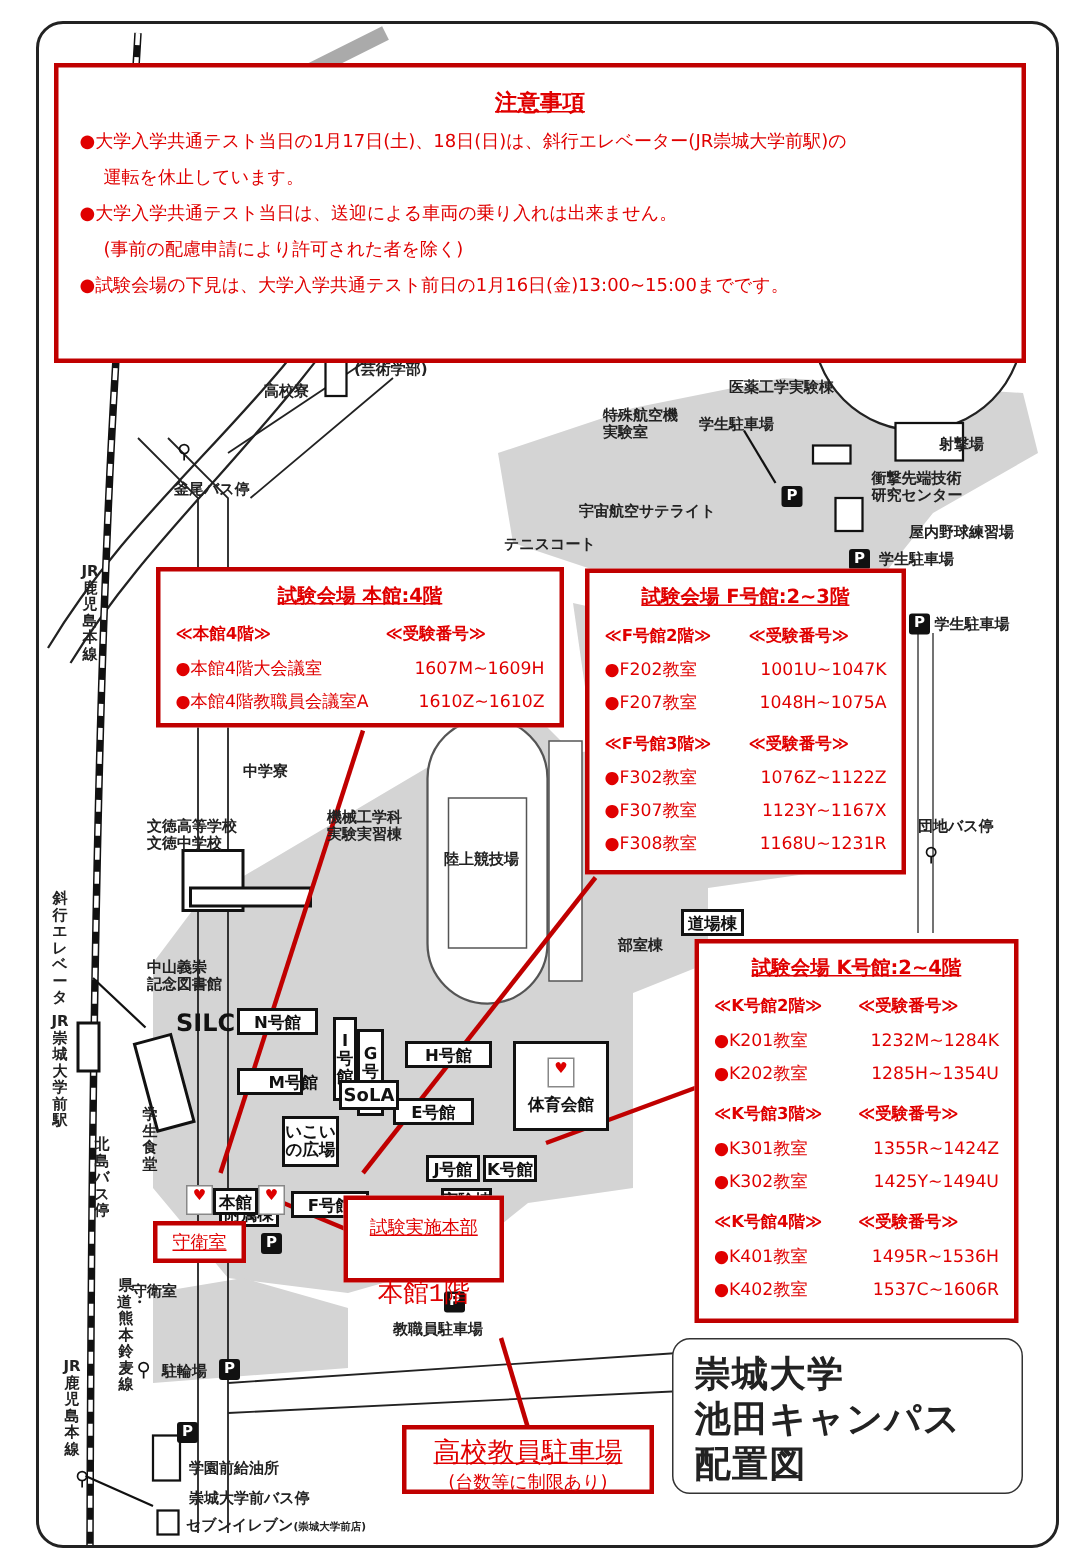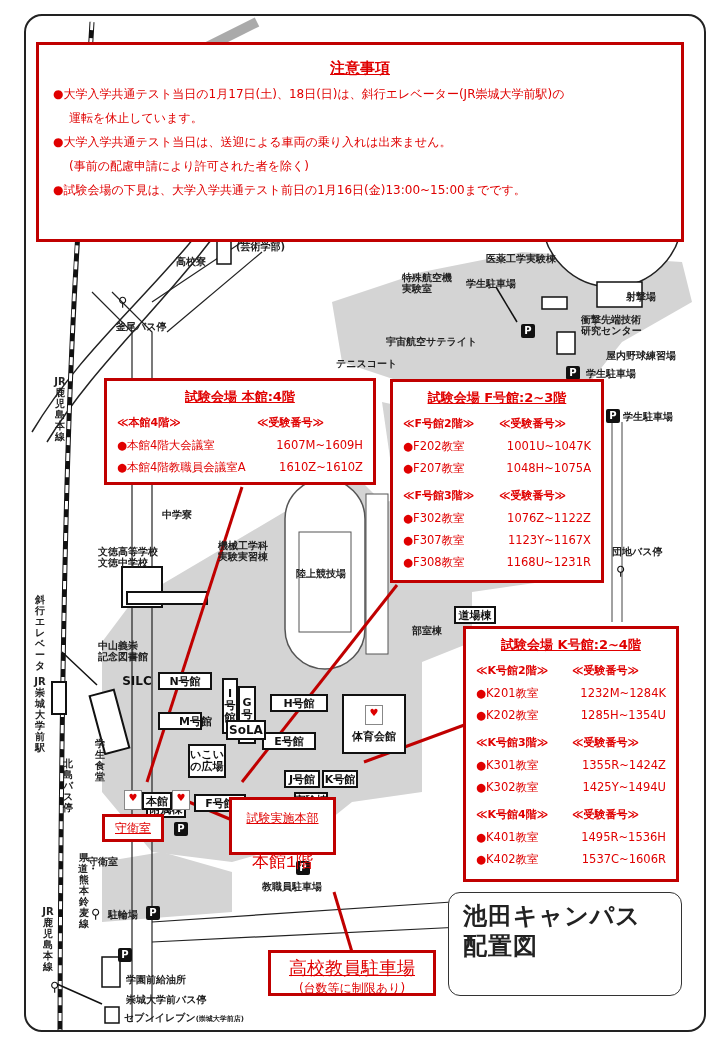--- a/index.html
+++ b/index.html
@@ -121,21 +121,21 @@
   <div class="lbl" style="left:586px;top:530px;">団地バス停</div>
   <div class="busstop" style="left:590px;top:547px;">⚲</div>
   <div class="lbl" style="left:72px;top:624px;"><span style="white-space:pre;">中山義崇
 記念図書館</span></div>
   <div class="lbl" style="left:386px;top:609px;">部室棟</div>
   <div class="bld" style="left:428px;top:590px;width:42px;height:18px;">道場棟</div>
   <div class="vlbl" style="left:8px;top:578px;">斜行エレベータ</div>
   <div class="vlbl" style="left:8px;top:660px;">JR崇城大学前駅</div>
   <div class="vlbl" style="left:36px;top:742px;">北島バス停</div>
   <div class="vlbl" style="left:68px;top:722px;">学生食堂</div>
-  <div class="bld" style="left:94px;top:655px;width:34px;height:20px;font-size:12px;border:none;background:transparent;">SILC</div>
+  <div class="bld" style="left:94px;top:655px;width:34px;height:20px;font-size:16px;border:none;background:transparent;">SILC</div>
   <div class="bld" style="left:132px;top:656px;width:54px;height:18px;">N号館</div>
   <div class="bld" style="left:196px;top:662px;width:14px;height:56px;white-space:normal;width:16px;text-align:center;line-height:12px;">I号館</div>
   <div class="bld" style="left:212px;top:670px;width:18px;height:58px;white-space:normal;text-align:center;line-height:12px;">G号館</div>
   <div class="bld" style="left:244px;top:678px;width:58px;height:18px;">H号館</div>
   <div class="bld" style="left:132px;top:696px;width:44px;height:18px;padding-left:31px;">M号館</div>
   <div class="bld" style="left:236px;top:716px;width:54px;height:18px;">E号館</div>
   <div class="bld" style="left:316px;top:678px;width:64px;height:60px;flex-direction:column;">
     <span class="aed" style="position:static;margin-bottom:4px;">♥</span>
     <span>体育会館</span>
   </div>
@@ -271,15 +271,16 @@
 </div>
 
 <div class="redbox guard">守衛室</div>
 
 <div class="redbox parking">
   <div class="t1">高校教員駐車場</div>
   <div class="t2">(台数等に制限あり)</div>
 </div>
 
 <div class="titlebox">
+  <div>崇城大学</div>
   <div>池田キャンパス</div>
   <div>配置図</div>
 </div>
 
 </body></html>

